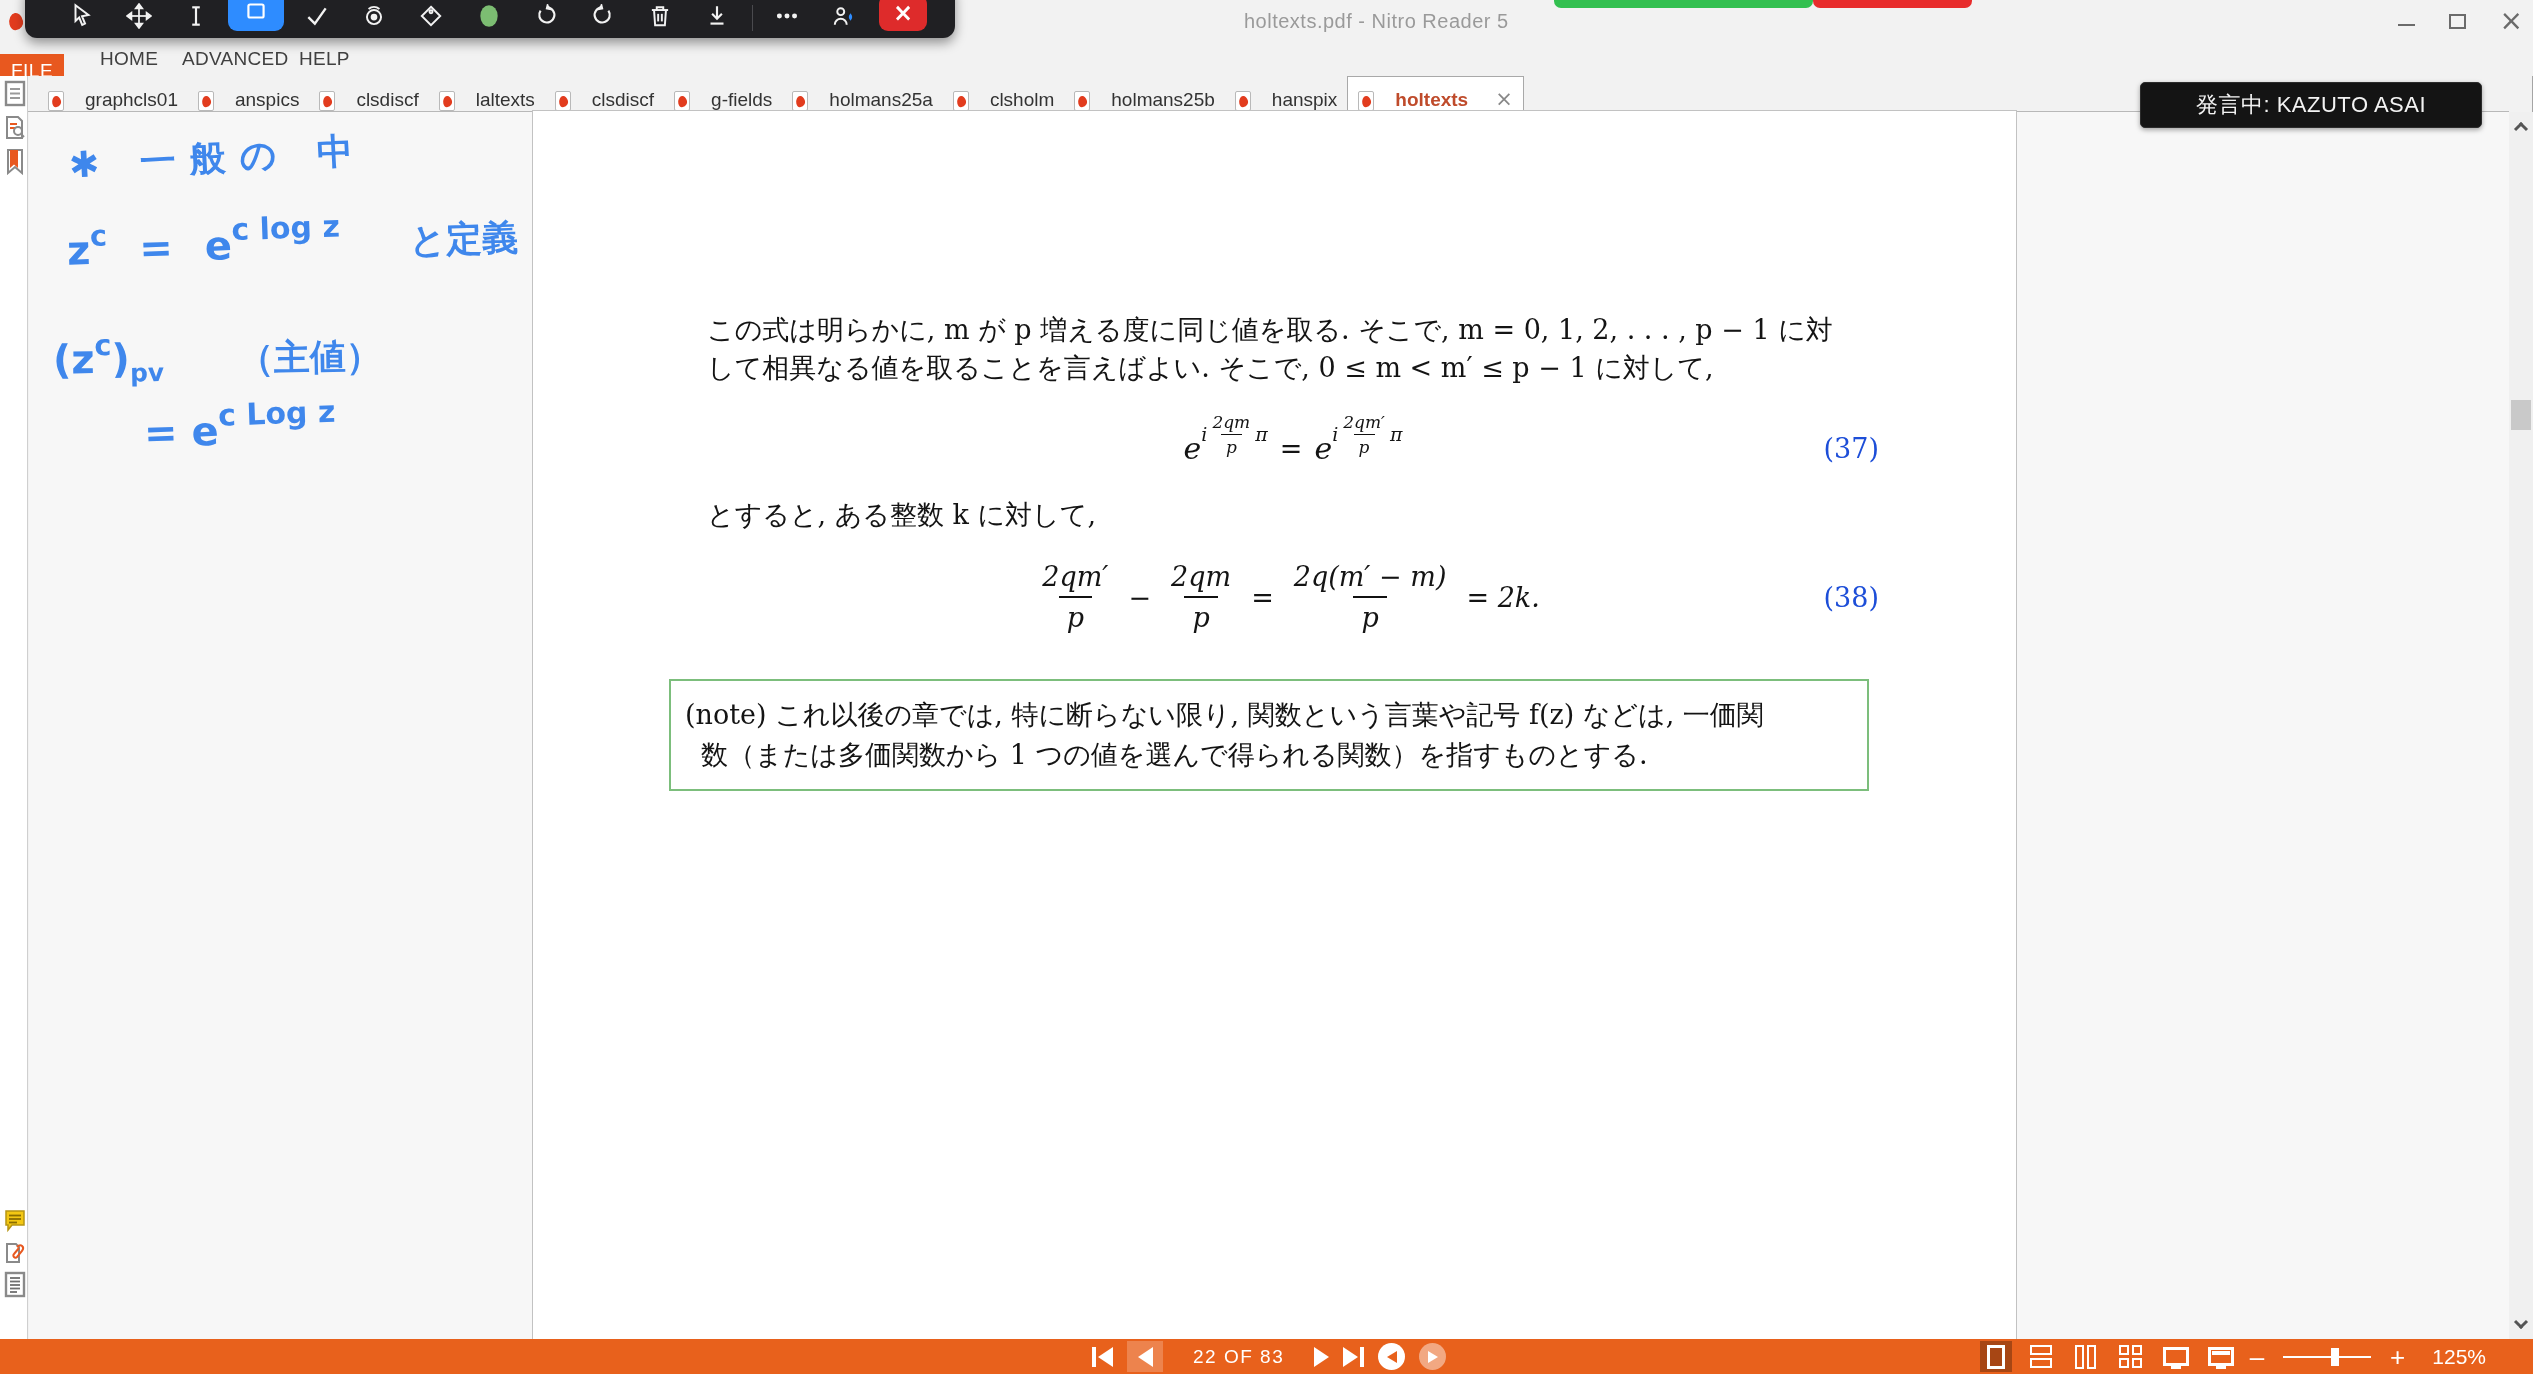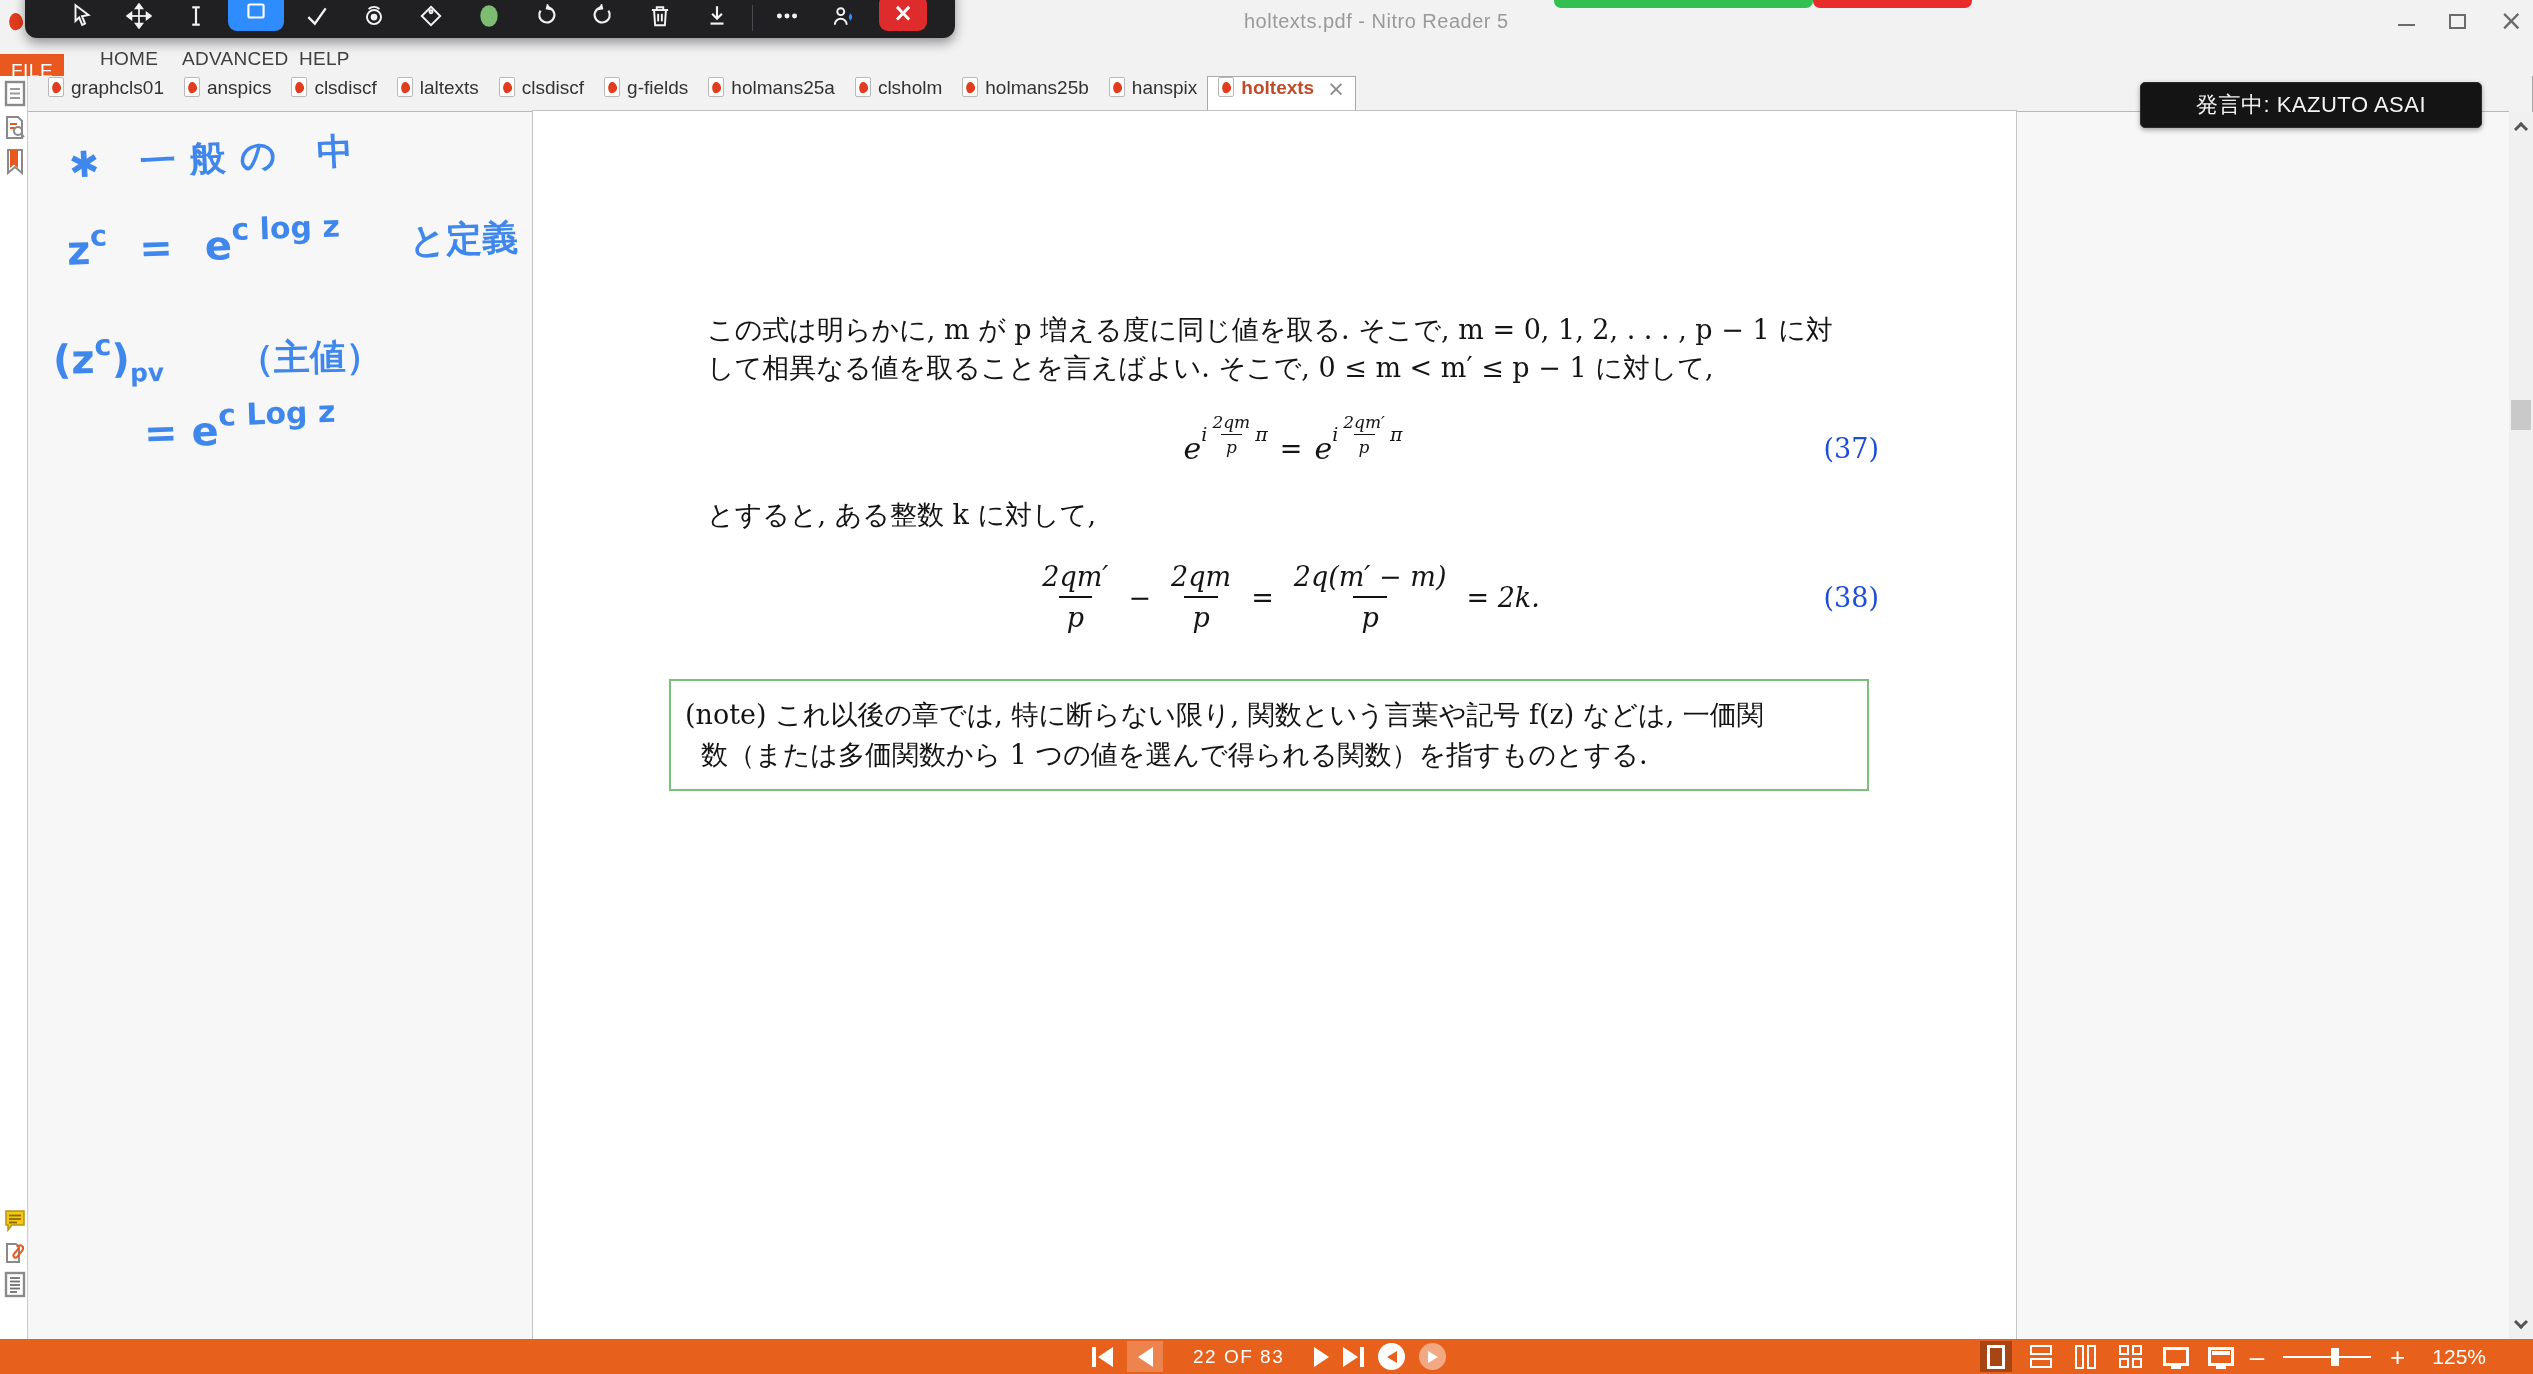--- a/index.html
+++ b/index.html
@@ -18,21 +18,21 @@
   .share-red { position:absolute; left:1813px; top:0; width:159px; height:8px; background:#e82c2c; border-radius:0 0 7px 7px; }
 
   
   .menurow { position:absolute; left:0; top:42px; width:100%; height:34px; background:#f2f2f2; }
   .file-btn { position:absolute; left:0; top:0; width:64px; height:34px; background:#e8581f; color:#fff; font-size:19px; display:flex; align-items:center; justify-content:center; letter-spacing:.5px;margin-top:12px; }
   .menu-item { position:absolute; top:0; height:34px; display:flex; align-items:center; color:#404040; font-size:19px; letter-spacing:.3px; }
   .mi-home{ left:100px; } .mi-adv{ left:182px; } .mi-help{ left:299px; }
 
   
   .tabrow { position:absolute; left:28px; top:76px; width:2481px; height:36px; background:#f2f2f2; border-bottom:1px solid #b8b8b8; display:flex; align-items:center; padding-left:10px; }
-  .tab { display:flex; align-items:flex-start; gap:7px; height:34px; padding:0 10px; font-size:19px; color:#333; white-space:nowrap; }
+  .tab { display:flex; align-items:flex-end; gap:21px; height:34px; padding:0 10px; font-size:19px; color:#333; white-space:nowrap; }
   .tab-active { background:#fff; border:1px solid #a9a9a9; border-bottom:1px solid #fff; height:36px; margin-bottom:-1px; color:#bf4b2b; font-weight:bold; }
   .pdficon { position:relative; width:16px; height:20px; background:#fff; border:1px solid #b9b9b9; border-radius:2px; flex:0 0 auto; }
   .pdficon::after { content:""; position:absolute; left:3px; top:4px; width:9px; height:11px; background:#e23c1e; border-radius:55% 45% 60% 40% / 60% 55% 45% 40%; transform:rotate(-12deg); }
   .tab-close { color:#888; font-size:21px; font-weight:normal; margin-left:6px; font-family:"DejaVu Sans",sans-serif; }
 
   
   .sidebar { position:absolute; left:0; top:76px; width:28px; height:1263px; background:#fff; border-right:1px solid #cfcfcf; }
   .side-ico { position:absolute; left:4px; width:22px; height:27px; }
   .side-ico svg { width:100%; height:100%; }
 

